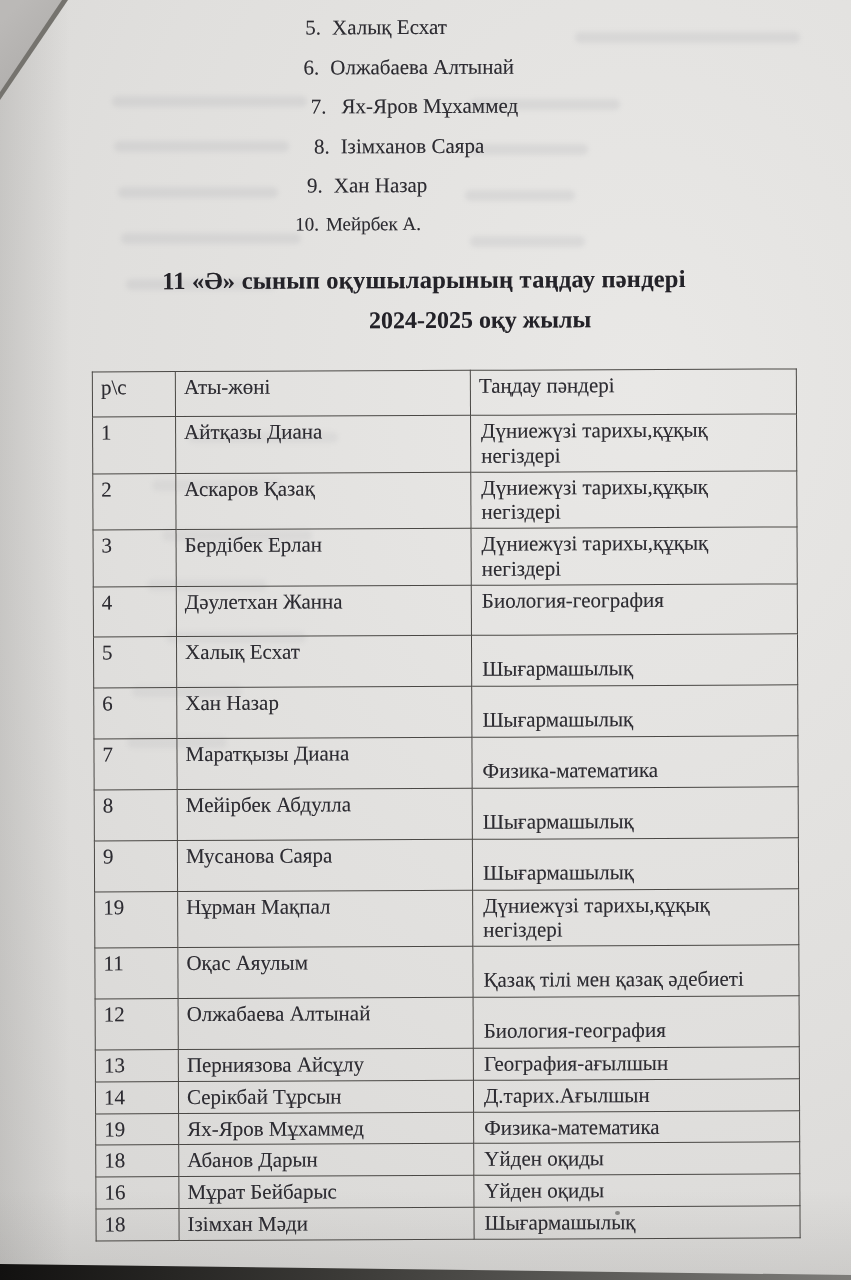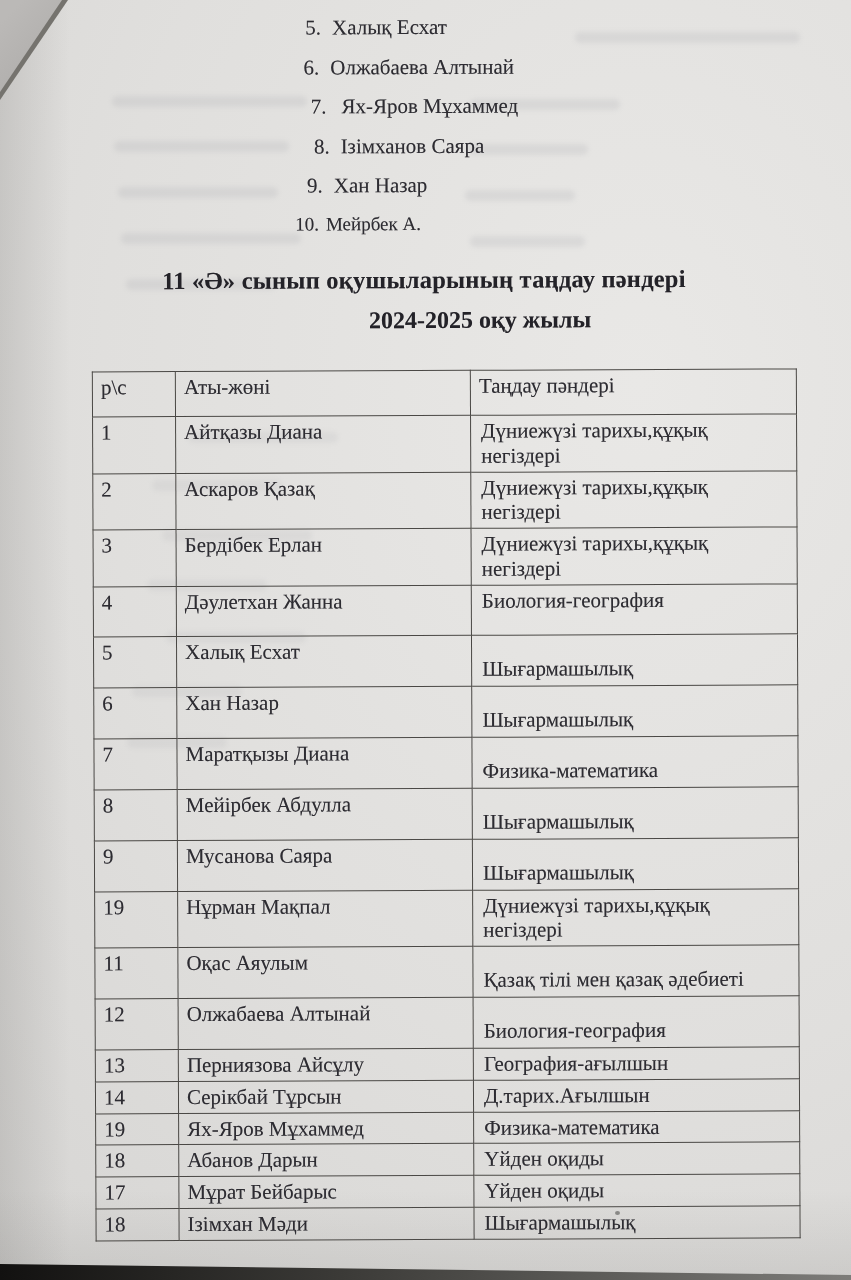--- a/index.html
+++ b/index.html
@@ -243,21 +243,21 @@
             <td class="col-num">19</td>
             <td class="col-name">Ях-Яров Мұхаммед</td>
             <td class="col-subject align-top">Физика-математика</td>
           </tr>
           <tr class="row-short">
             <td class="col-num">18</td>
             <td class="col-name">Абанов Дарын</td>
             <td class="col-subject align-top">Үйден оқиды</td>
           </tr>
           <tr class="row-short">
-            <td class="col-num">17</td>
+            <td class="col-num">16</td>
             <td class="col-name">Мұрат Бейбарыс</td>
             <td class="col-subject align-top">Үйден оқиды</td>
           </tr>
           <tr class="row-short">
             <td class="col-num">18</td>
             <td class="col-name">Ізімхан Мәди</td>
             <td class="col-subject align-top">Шығармашылық</td>
           </tr>
         </tbody>
     </table>

